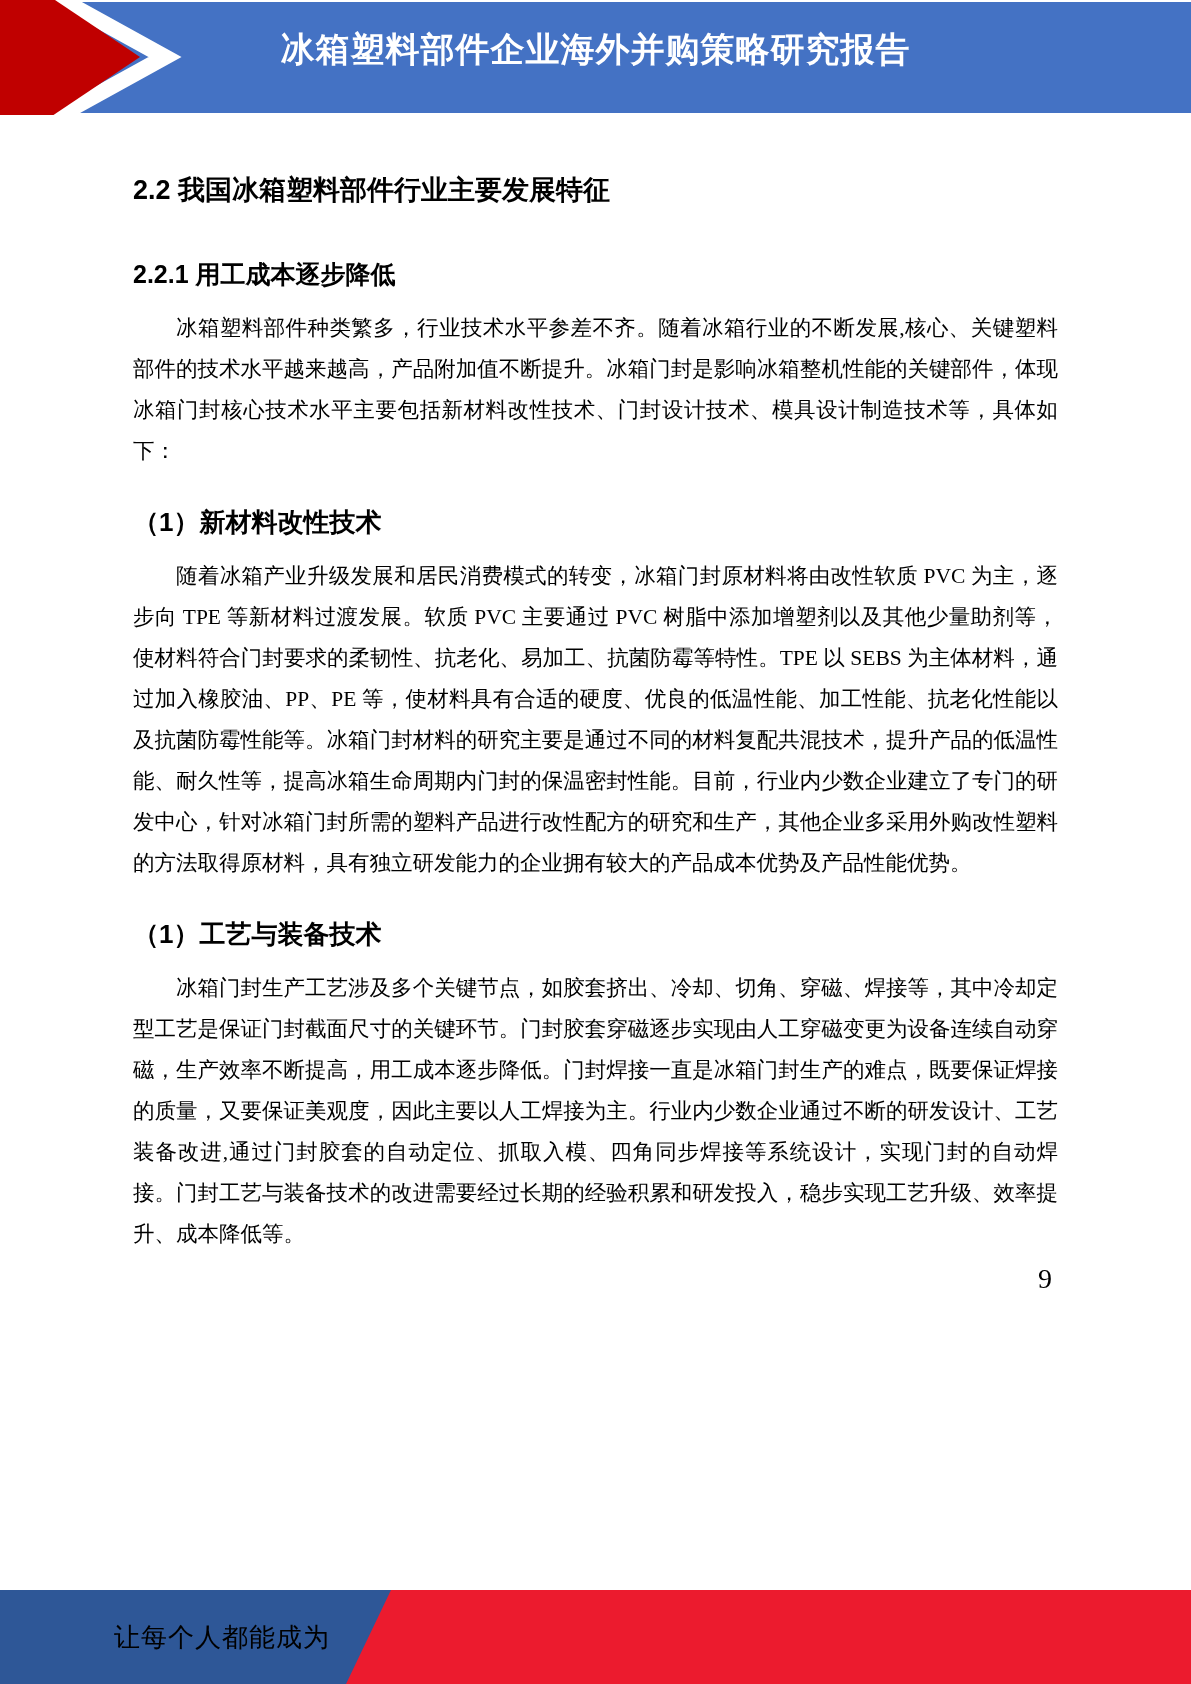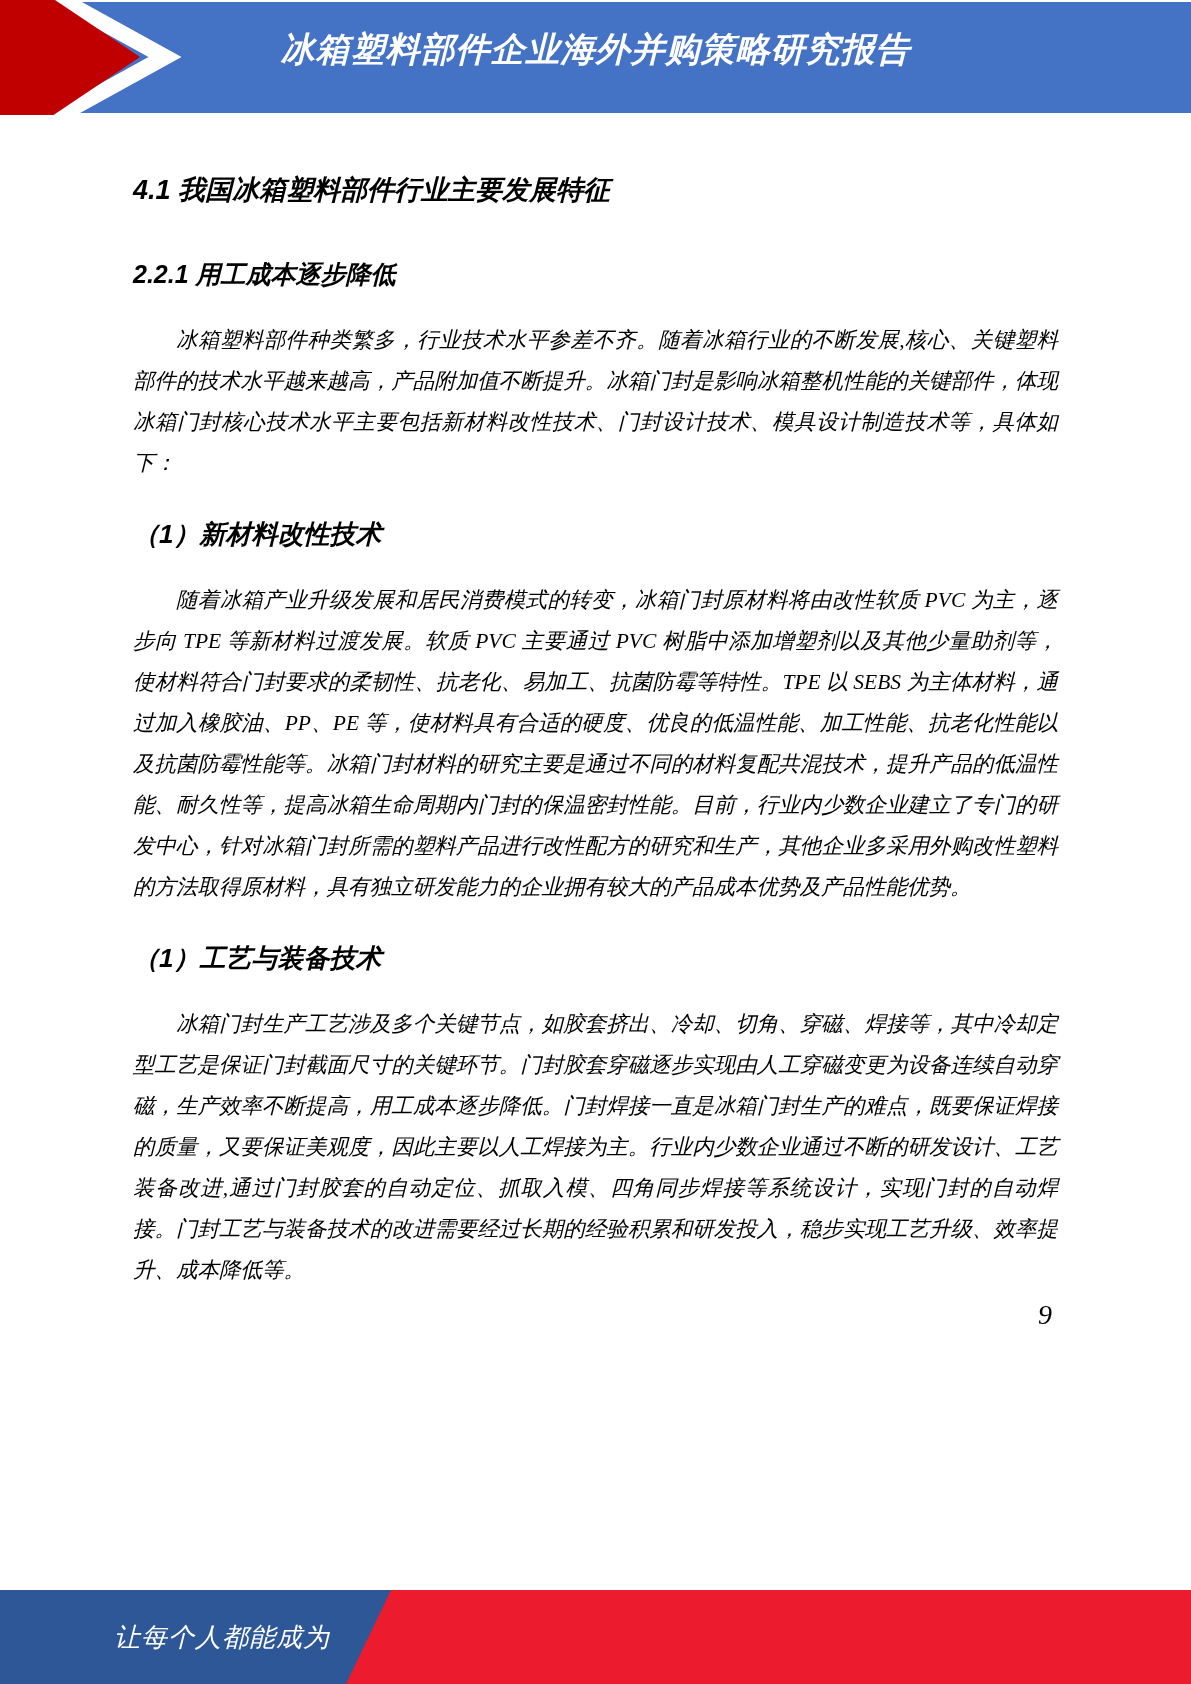--- a/index.html
+++ b/index.html
@@ -6,21 +6,20 @@
   html, body { background: #e9e9e9; }
   body { font-family: "Liberation Serif", "DejaVu Serif", serif; }
 
   .page {
     position: relative;
     width: 1191px;
     height: 1684px;
     margin: 0 auto;
     background: #ffffff;
     overflow: hidden;
-    font-style: italic;
   }
 
   
   .header-banner {
     position: absolute;
     top: 0; left: 0;
     width: 1191px;
     height: 115px;
   }
   .header-banner svg { display: block; }
@@ -65,21 +64,21 @@
     font-weight: bold;
     font-size: 26px;
     line-height: 40px;
     margin-top: 30px;
   }
   .para {
     font-size: 21.5px;
     line-height: 41px;
     text-align: justify;
     text-indent: 2em;
-    margin-top: 26px;
+    margin-top: 14px;
     word-break: break-all;
   }
   .page-number {
     text-align: right;
     font-size: 28px;
     margin-top: 8px;
     padding-right: 6px;
   }
 
   
@@ -98,21 +97,21 @@
     clip-path: polygon(0 0, 391px 0, 346px 100%, 0 100%);
   }
   .footer-left-text {
     position: absolute;
     top: 0; left: 0;
     width: 330px;
     height: 100%;
     display: flex;
     align-items: center;
     justify-content: flex-end;
-    color: #ffffff;
+    color: #000000;
     font-size: 26px;
     letter-spacing: 1px;
   }
   .footer-right-text {
     position: absolute;
     top: 0; left: 370px;
     width: 800px;
     height: 100%;
     display: flex;
     align-items: center;
@@ -130,21 +129,21 @@
     <svg width="1191" height="115" viewBox="0 0 1191 115">
       <rect x="0" y="2" width="1191" height="111" fill="#4472c4"></rect>
       <polyline points="40,-12 165,57 40,126" fill="none" stroke="#ffffff" stroke-width="16"></polyline>
       <polygon points="-2,-2 52,-2 140,57 52,116 -2,116" fill="#c00000"></polygon>
     </svg>
     <div class="header-title">冰箱塑料部件企业海外并购策略研究报告</div>
   </div>
 
   <div class="content">
 
-    <div class="h-section">4.1 我国冰箱塑料部件行业主要发展特征</div>
+    <div class="h-section">2.2 我国冰箱塑料部件行业主要发展特征</div>
 
     <div class="h-subsection">2.2.1 用工成本逐步降低</div>
 
     <p class="para">冰箱塑料部件种类繁多，行业技术水平参差不齐。随着冰箱行业的不断发展,核心、关键塑料部件的技术水平越来越高，产品附加值不断提升。冰箱门封是影响冰箱整机性能的关键部件，体现冰箱门封核心技术水平主要包括新材料改性技术、门封设计技术、模具设计制造技术等，具体如下：</p>
 
     <div class="h-item">（1）新材料改性技术</div>
     <p class="para">随着冰箱产业升级发展和居民消费模式的转变，冰箱门封原材料将由改性软质 PVC 为主，逐步向 TPE 等新材料过渡发展。软质 PVC 主要通过 PVC 树脂中添加增塑剂以及其他少量助剂等，使材料符合门封要求的柔韧性、抗老化、易加工、抗菌防霉等特性。TPE 以 SEBS 为主体材料，通过加入橡胶油、PP、PE 等，使材料具有合适的硬度、优良的低温性能、加工性能、抗老化性能以及抗菌防霉性能等。冰箱门封材料的研究主要是通过不同的材料复配共混技术，提升产品的低温性能、耐久性等，提高冰箱生命周期内门封的保温密封性能。目前，行业内少数企业建立了专门的研发中心，针对冰箱门封所需的塑料产品进行改性配方的研究和生产，其他企业多采用外购改性塑料的方法取得原材料，具有独立研发能力的企业拥有较大的产品成本优势及产品性能优势。</p>
 
     <div class="h-item">（1）工艺与装备技术</div>
     <p class="para">冰箱门封生产工艺涉及多个关键节点，如胶套挤出、冷却、切角、穿磁、焊接等，其中冷却定型工艺是保证门封截面尺寸的关键环节。门封胶套穿磁逐步实现由人工穿磁变更为设备连续自动穿磁，生产效率不断提高，用工成本逐步降低。门封焊接一直是冰箱门封生产的难点，既要保证焊接的质量，又要保证美观度，因此主要以人工焊接为主。行业内少数企业通过不断的研发设计、工艺装备改进,通过门封胶套的自动定位、抓取入模、四角同步焊接等系统设计，实现门封的自动焊接。门封工艺与装备技术的改进需要经过长期的经验积累和研发投入，稳步实现工艺升级、效率提升、成本降低等。</p>

